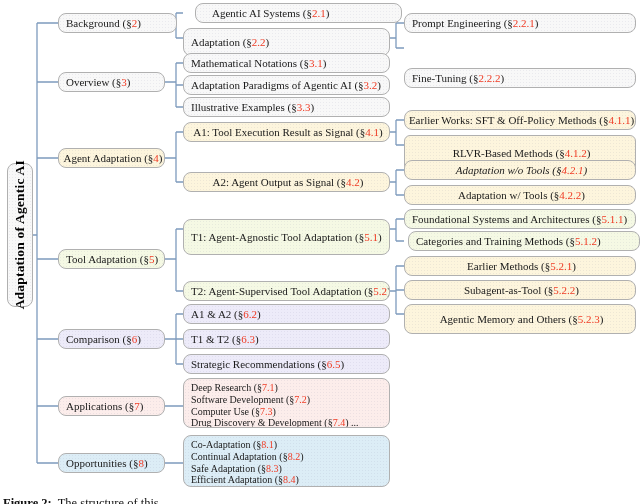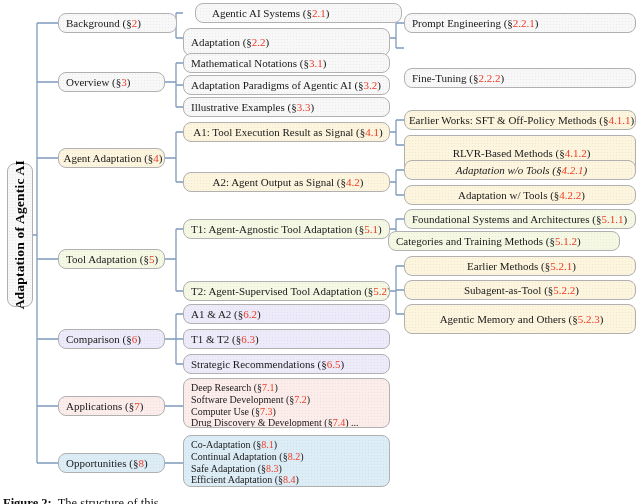--- a/index.html
+++ b/index.html
@@ -144,21 +144,21 @@
   <div class="node cream" style="left:183px;top:122px;width:207px;height:20px;">
     <span>A1: Tool Execution Result as Signal (§</span>
       <span class="red">4.1</span>
       <span>)</span>
   </div>
   <div class="node cream" style="left:183px;top:172px;width:207px;height:20px;">
     <span>A2: Agent Output as Signal (§</span>
       <span class="red">4.2</span>
       <span>)</span>
   </div>
-  <div class="node green" style="left:183px;top:219px;width:207px;height:20px;">
+  <div class="node green" style="left:183px;top:219px;width:207px;height:36px;">
     <span>T1: Agent-Agnostic Tool Adaptation (§</span>
       <span class="red">5.1</span>
       <span>)</span>
   </div>
   <div class="node green" style="left:183px;top:281px;width:207px;height:20px;">
     <span>T2: Agent-Supervised Tool Adaptation (§</span>
       <span class="red">5.2</span>
       <span>)</span>
   </div>
   <div class="node purple" style="left:183px;top:304px;width:207px;height:20px;">
@@ -218,21 +218,21 @@
   <div class="node cream" style="left:404px;top:185px;width:232px;height:20px;">
     <span>Adaptation w/ Tools (§</span>
       <span class="red">4.2.2</span>
       <span>)</span>
   </div>
   <div class="node green" style="left:404px;top:209px;width:232px;height:20px;">
     <span>Foundational Systems and Architectures (§</span>
       <span class="red">5.1.1</span>
       <span>)</span>
   </div>
-  <div class="node green" style="left:388px;top:231px;width:232px;height:20px;">
+  <div class="node green" style="left:408px;top:231px;width:232px;height:20px;">
     <span>Categories and Training Methods (§</span>
       <span class="red">5.1.2</span>
       <span>)</span>
   </div>
   <div class="node cream" style="left:404px;top:256px;width:232px;height:20px;">
     <span>Earlier Methods (§</span>
       <span class="red">5.2.1</span>
       <span>)</span>
   </div>
   <div class="node cream" style="left:404px;top:280px;width:232px;height:20px;">

